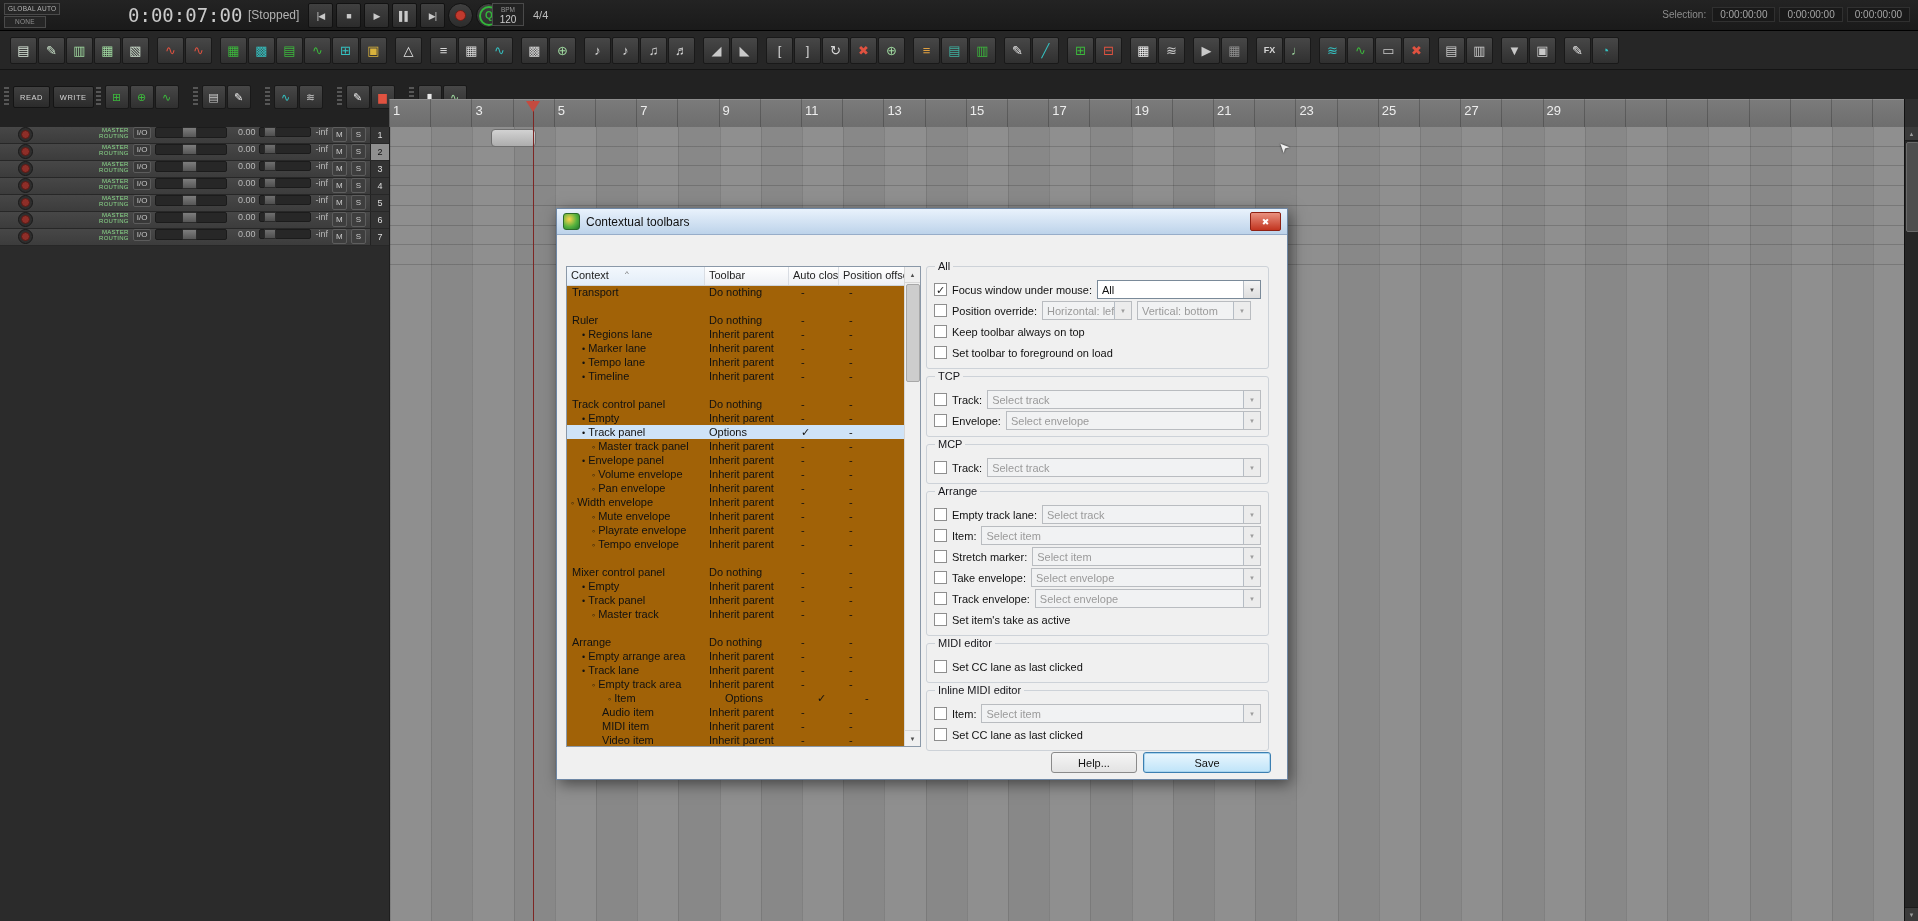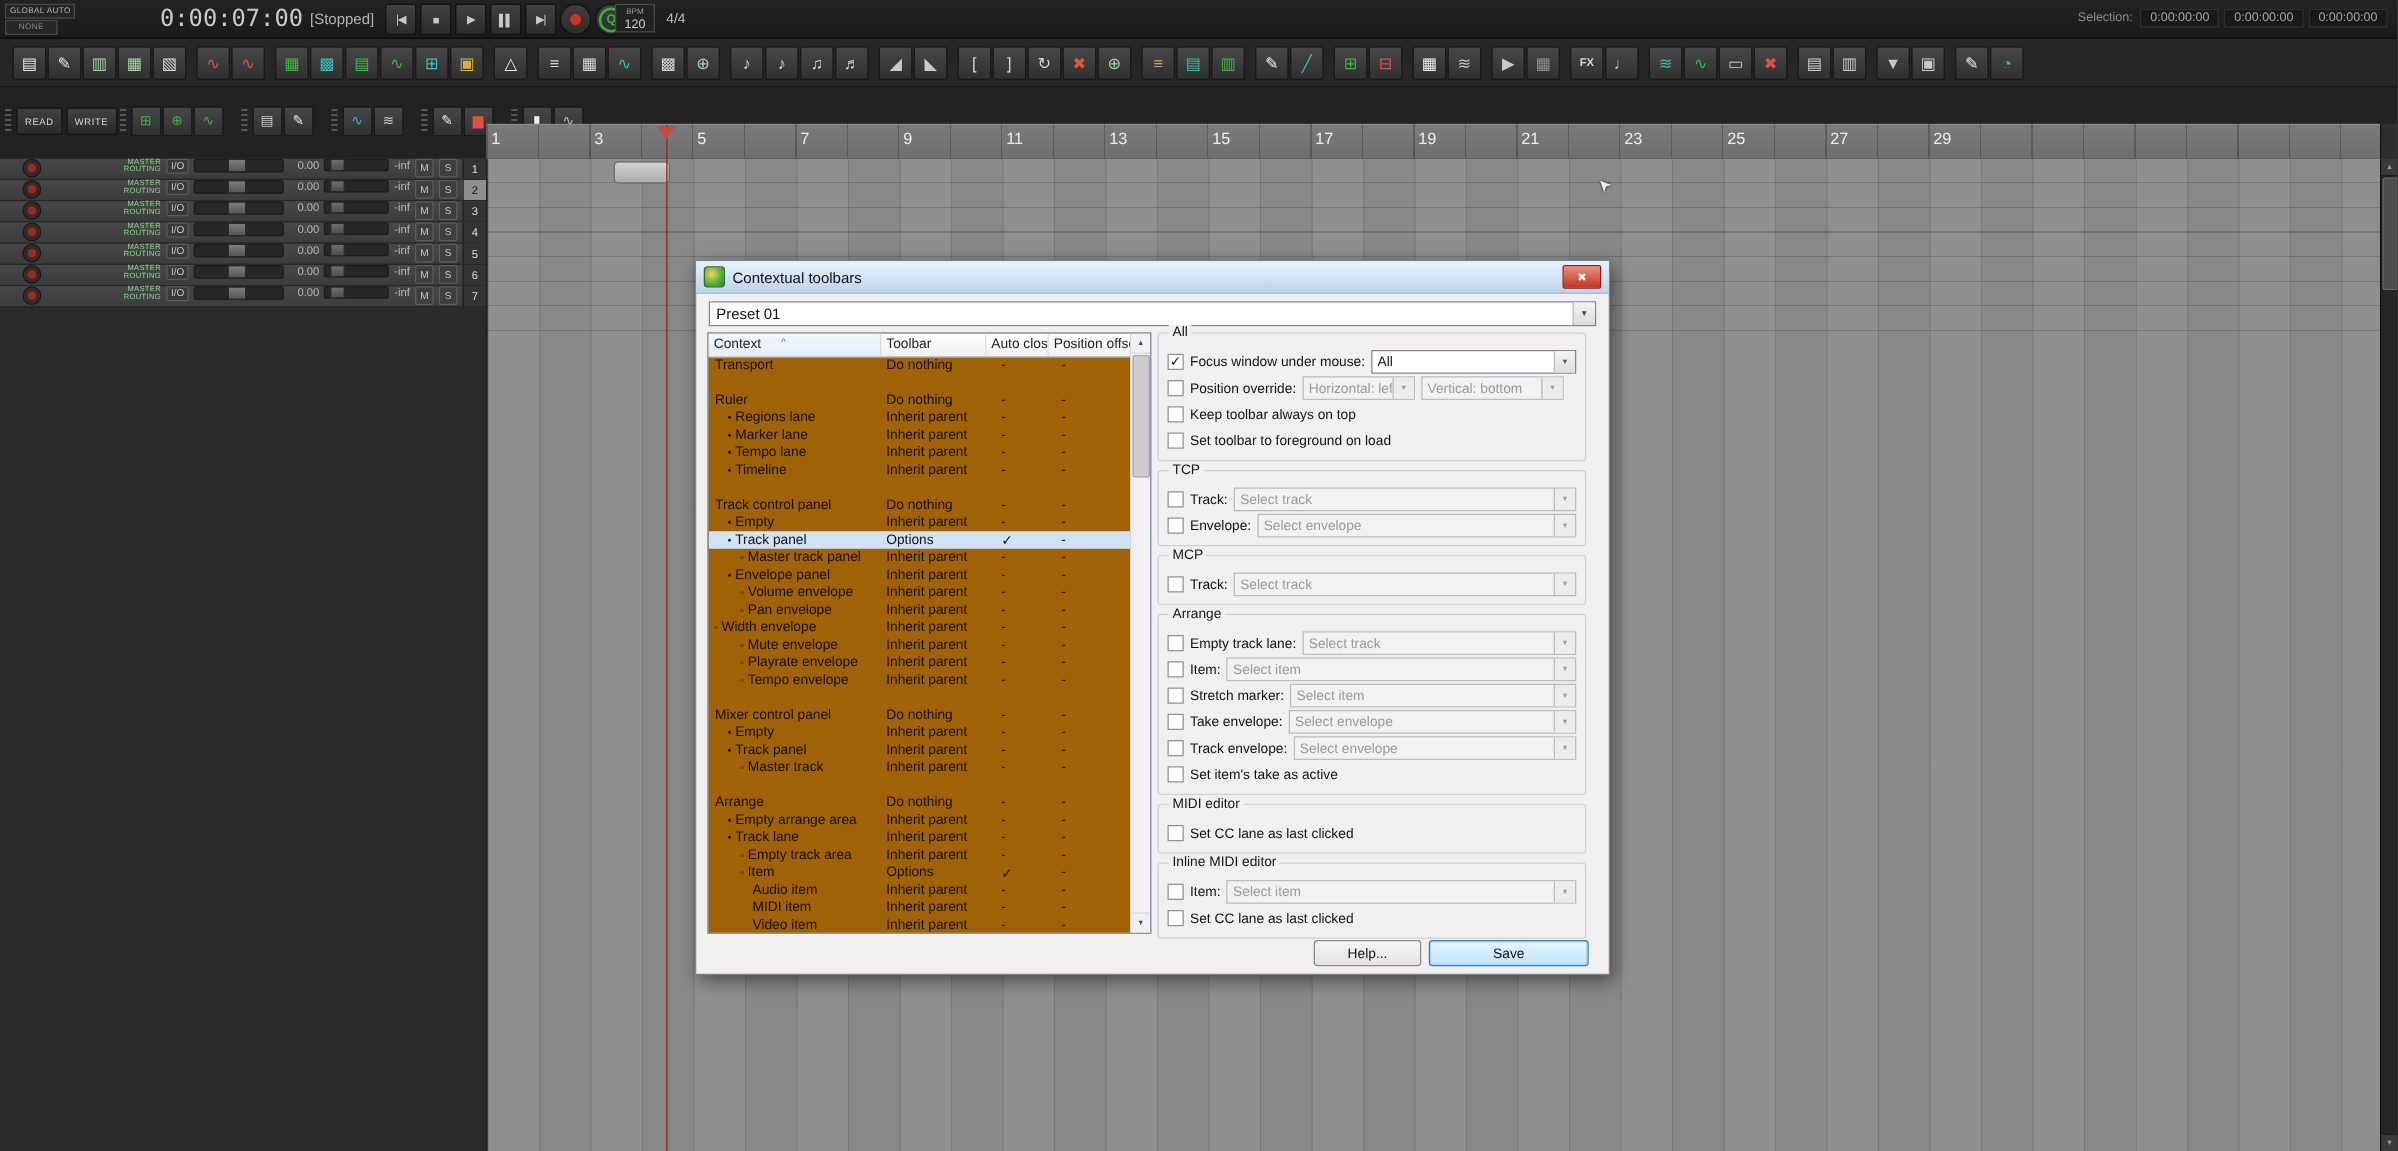--- a/index.html
+++ b/index.html
@@ -616,24 +616,20 @@
     <div class="varrow bot">▼</div>
   </div>
 
   <div id="dlg">
     <div id="dlg-title">
       <div class="dlg-ico"></div>
       <div class="dlg-title-text">Contextual toolbars</div>
       <div class="dlg-close">✖</div>
     </div>
     <div id="dlg-body">
-      <div id="preset">
-        <span>Preset 01</span>
-        <span class="arrow">▼</span>
-      </div>
 
       <div id="tbl">
         <div id="tbl-head">
           <div class="th c1"><span>Context</span><span class="sortmark">^</span></div>
           <div class="th c2">Toolbar</div>
           <div class="th c3">Auto close</div>
           <div class="th c4">Position offset</div>
         </div>
         <div id="tbl-rows">
             <div class="trow">
@@ -784,21 +780,21 @@
               <div class="td c3">-</div>
               <div class="td c4">-</div>
             </div>
             <div class="trow">
               <div class="td c1" style="padding-left: 25px;"><span class="bullet">◦</span><span>Empty track area</span></div>
               <div class="td c2">Inherit parent</div>
               <div class="td c3">-</div>
               <div class="td c4">-</div>
             </div>
             <div class="trow">
-              <div class="td c1" style="padding-left: 25px;"><span class="bullet">◦</span><span>Item</span></div>
+              <div class="td c1" style="padding-left: 25px; margin-left: 16px;"><span class="bullet">◦</span><span>Item</span></div>
               <div class="td c2">Options</div>
               <div class="td c3">✓</div>
               <div class="td c4">-</div>
             </div>
             <div class="trow">
               <div class="td c1" style="padding-left: 35px;"><span>Audio item</span></div>
               <div class="td c2">Inherit parent</div>
               <div class="td c3">-</div>
               <div class="td c4">-</div>
             </div>

